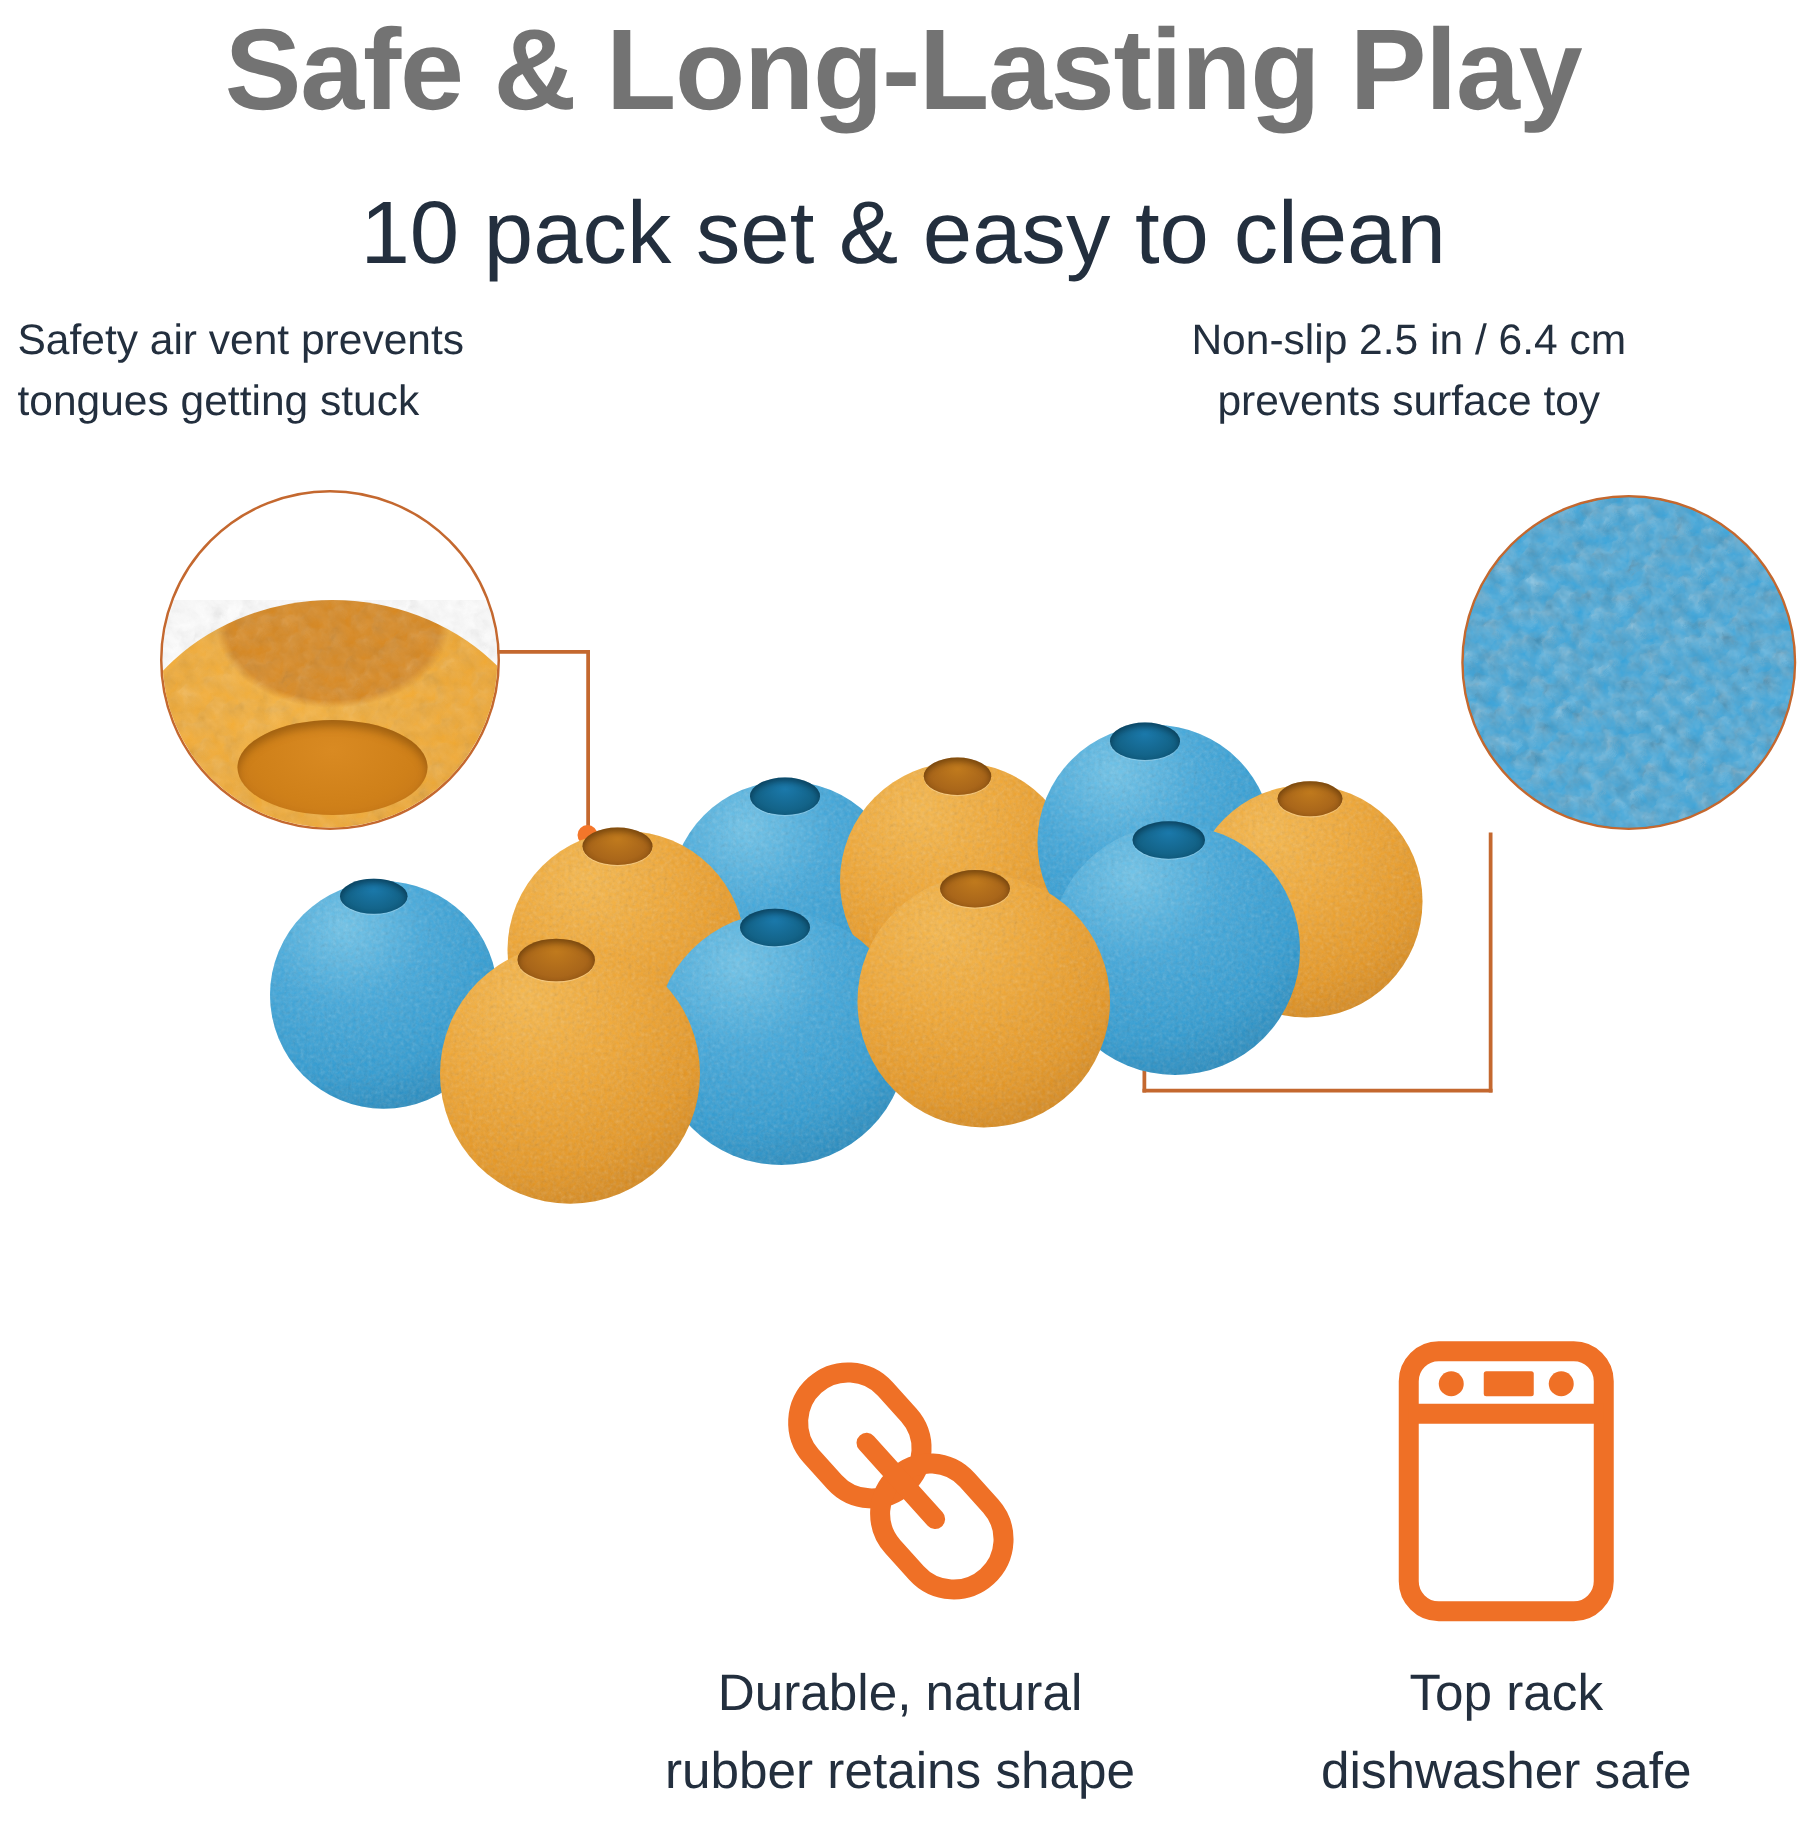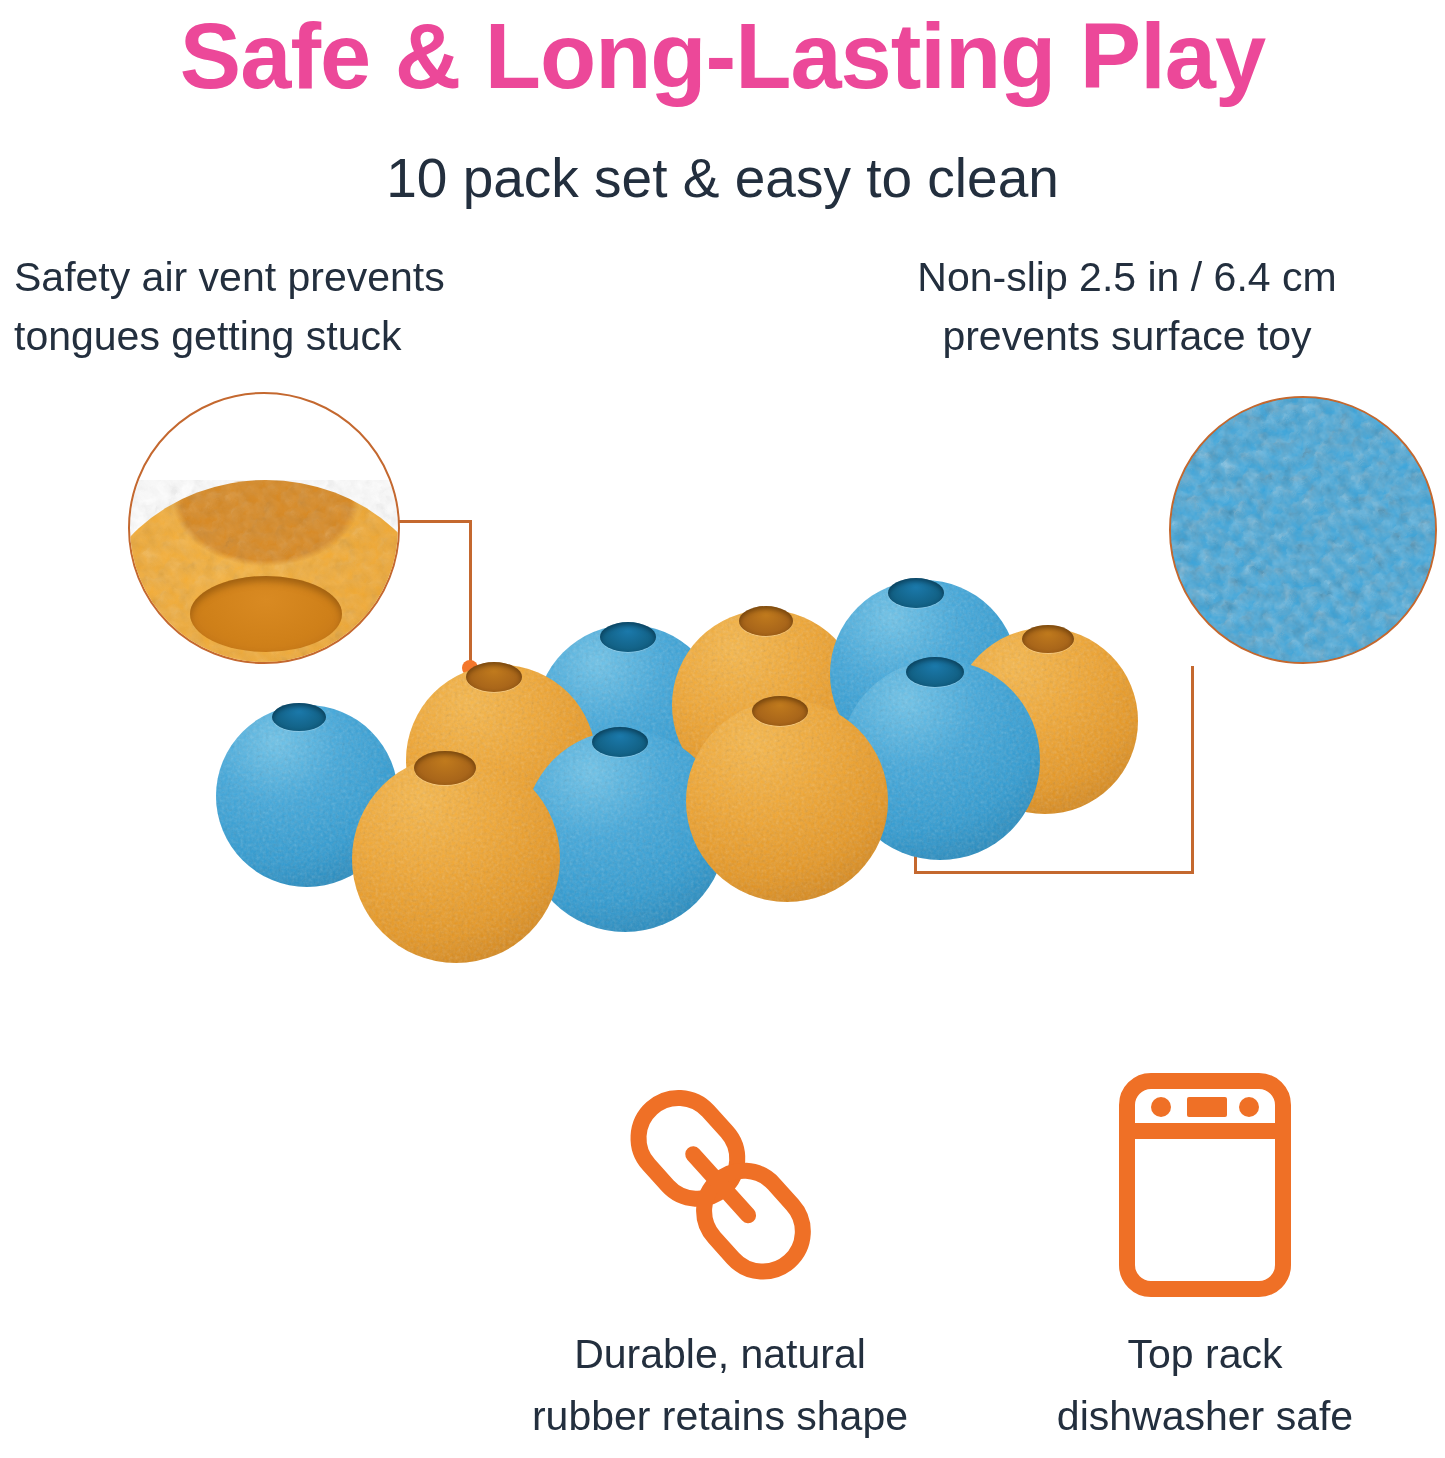--- a/index.html
+++ b/index.html
@@ -19,40 +19,40 @@
   
   .title {
     position: absolute;
     top: 8px;
     left: 0;
     width: 1445px;
     text-align: center;
     font-size: 92px;
     line-height: 1.05;
     font-weight: bold;
-    color: #ec4899;
+    color: #737373;
     letter-spacing: -1px;
     white-space: nowrap;
   }
   .subtitle {
     position: absolute;
     top: 148px;
     left: 0;
     width: 1445px;
     text-align: center;
-    font-size: 55px;
+    font-size: 71px;
     line-height: 1.1;
     color: #232f3e;
     white-space: nowrap;
   }
 
   
   .cap-top {
     position: absolute;
-    font-size: 41px;
+    font-size: 34px;
     line-height: 1.45;
     color: #232f3e;
   }
   .cap-top-left  { top: 248px; left: 14px;  text-align: left;  width: 620px; }
   .cap-top-right { top: 248px; right: 8px;  text-align: center; width: 620px; }
 
   
   .hero {
     position: absolute;
     top: 380px;

